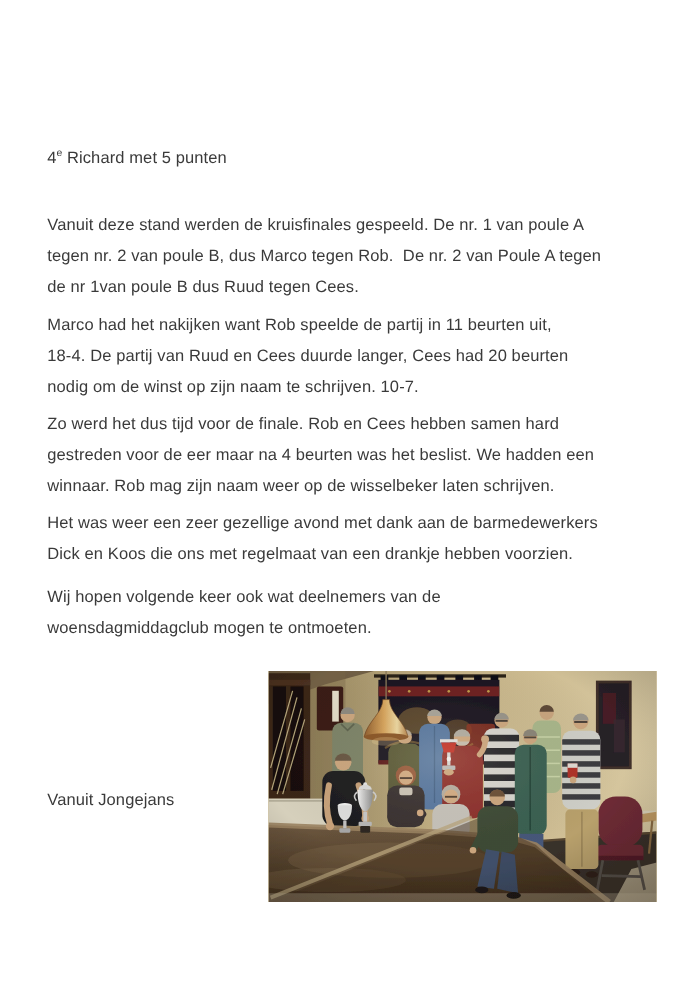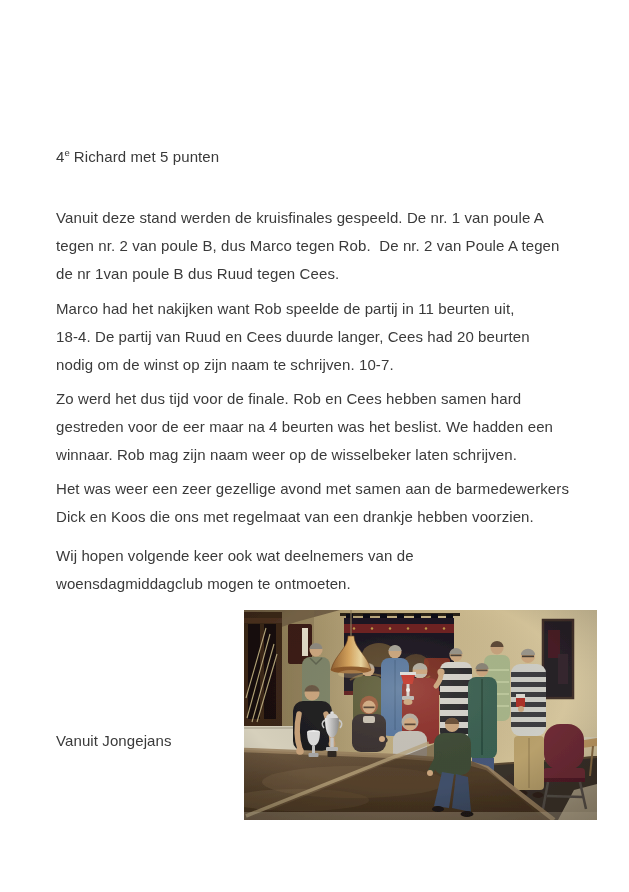--- a/index.html
+++ b/index.html
@@ -2,21 +2,21 @@
 <html><head>
 <meta charset="utf-8">
 <style>
   html,body{margin:0;padding:0}
   body{
     width:629px;height:892px;position:relative;background:#ffffff;
     font-family:"Liberation Sans",sans-serif;color:#3a3a3a;overflow:hidden;
   }
   .tblock{
     position:absolute;left:40px;font-size:15px;line-height:28.2px;
-    white-space:pre;letter-spacing:0.1px;margin:16px;
+    white-space:pre;letter-spacing:0.1px;margin:3px;
   }
   .rline{height:28.2px}
   .rline sup{font-size:9.5px;line-height:0;margin-right:4px}
   .ranking{top:71px}
   .p1{top:188px}.p2{top:279px}.p3{top:369px}.p4{top:459px}.p5{top:526px}
   .signature{top:711px}
   .photo{
     position:absolute;left:244px;top:610px;width:353px;height:210px;
     margin:0;overflow:hidden;background:#c4b184;
   }
@@ -31,21 +31,21 @@
 
 <div class="tblock p1">Vanuit deze stand werden de kruisfinales gespeeld. De nr. 1 van poule A
 tegen nr. 2 van poule B, dus Marco tegen Rob.  De nr. 2 van Poule A tegen
 de nr 1van poule B dus Ruud tegen Cees.</div>
 <div class="tblock p2">Marco had het nakijken want Rob speelde de partij in 11 beurten uit,
 18-4. De partij van Ruud en Cees duurde langer, Cees had 20 beurten
 nodig om de winst op zijn naam te schrijven. 10-7.</div>
 <div class="tblock p3">Zo werd het dus tijd voor de finale. Rob en Cees hebben samen hard
 gestreden voor de eer maar na 4 beurten was het beslist. We hadden een
 winnaar. Rob mag zijn naam weer op de wisselbeker laten schrijven.</div>
-<div class="tblock p4">Het was weer een zeer gezellige avond met samen aan de barmedewerkers
+<div class="tblock p4">Het was weer een zeer gezellige avond met dank aan de barmedewerkers
 Dick en Koos die ons met regelmaat van een drankje hebben voorzien.</div>
 <div class="tblock p5">Wij hopen volgende keer ook wat deelnemers van de
 woensdagmiddagclub mogen te ontmoeten.</div>
 
 <div class="tblock signature">Vanuit Jongejans</div>
 
 <figure class="photo">
 <svg viewBox="0 0 353 210" preserveAspectRatio="none" role="img" aria-label="Groepsfoto: leden van de biljartclub poseren met trofeeën rond de biljarttafel">
   <defs>
     <linearGradient id="wallGrad" x1="0" y1="0" x2="1" y2="0">

